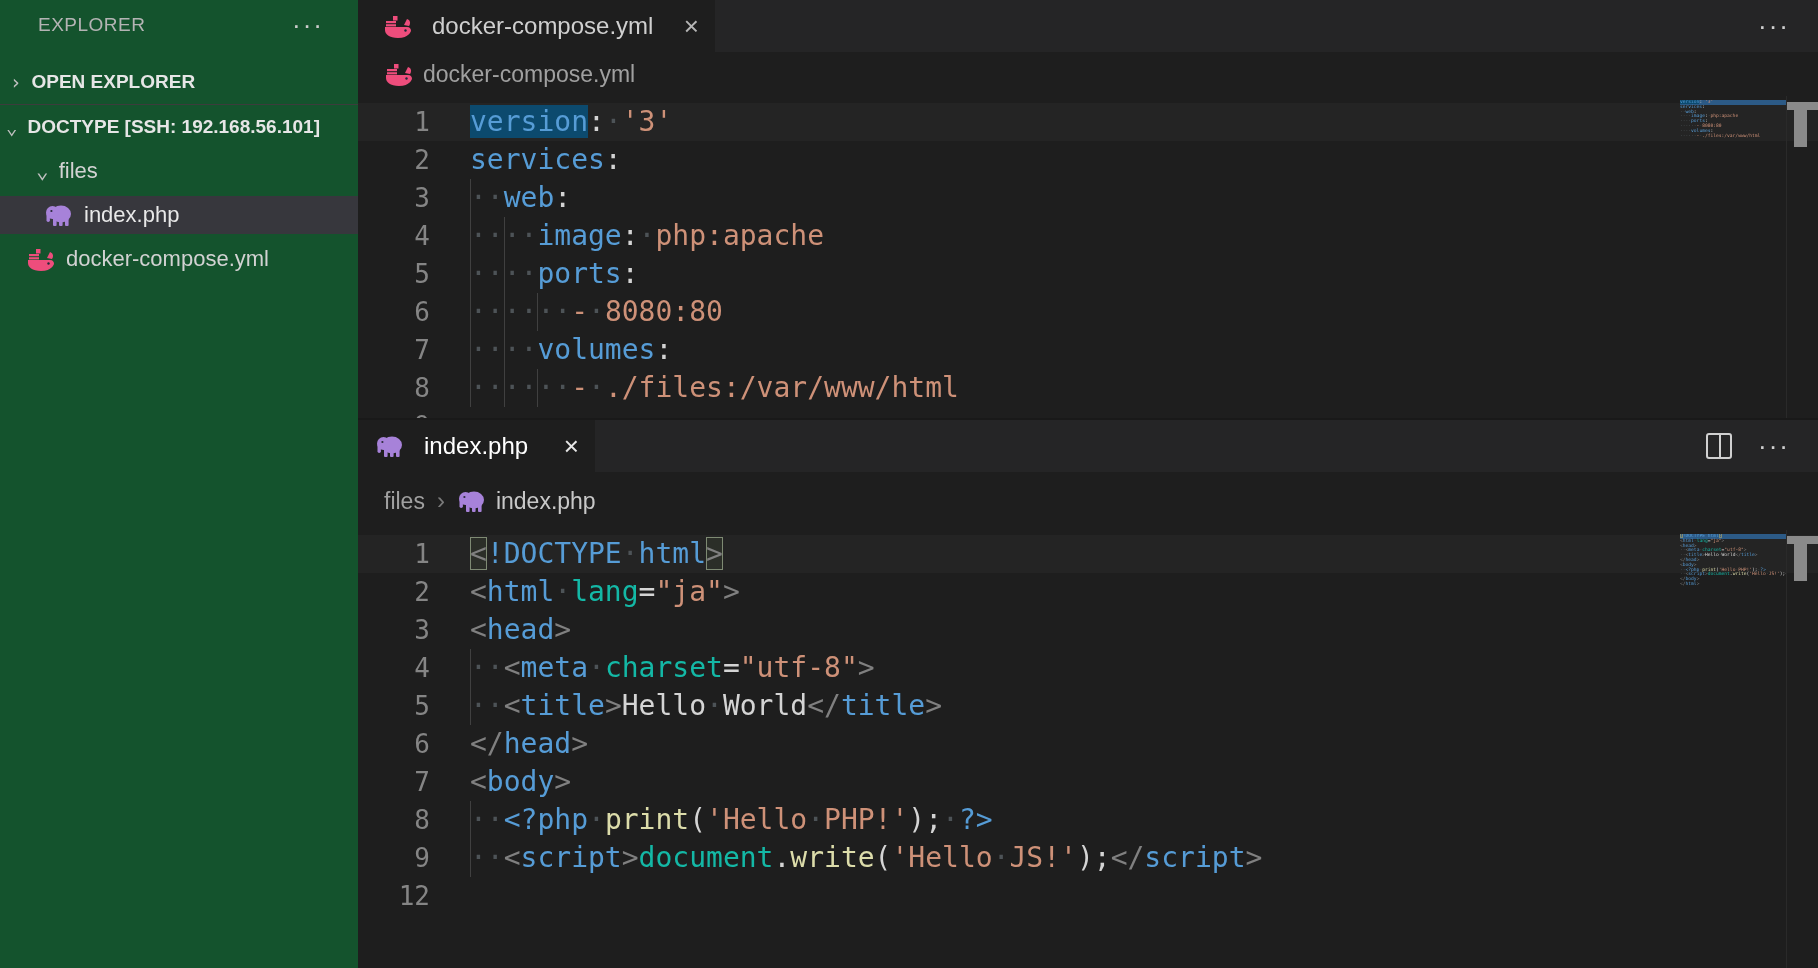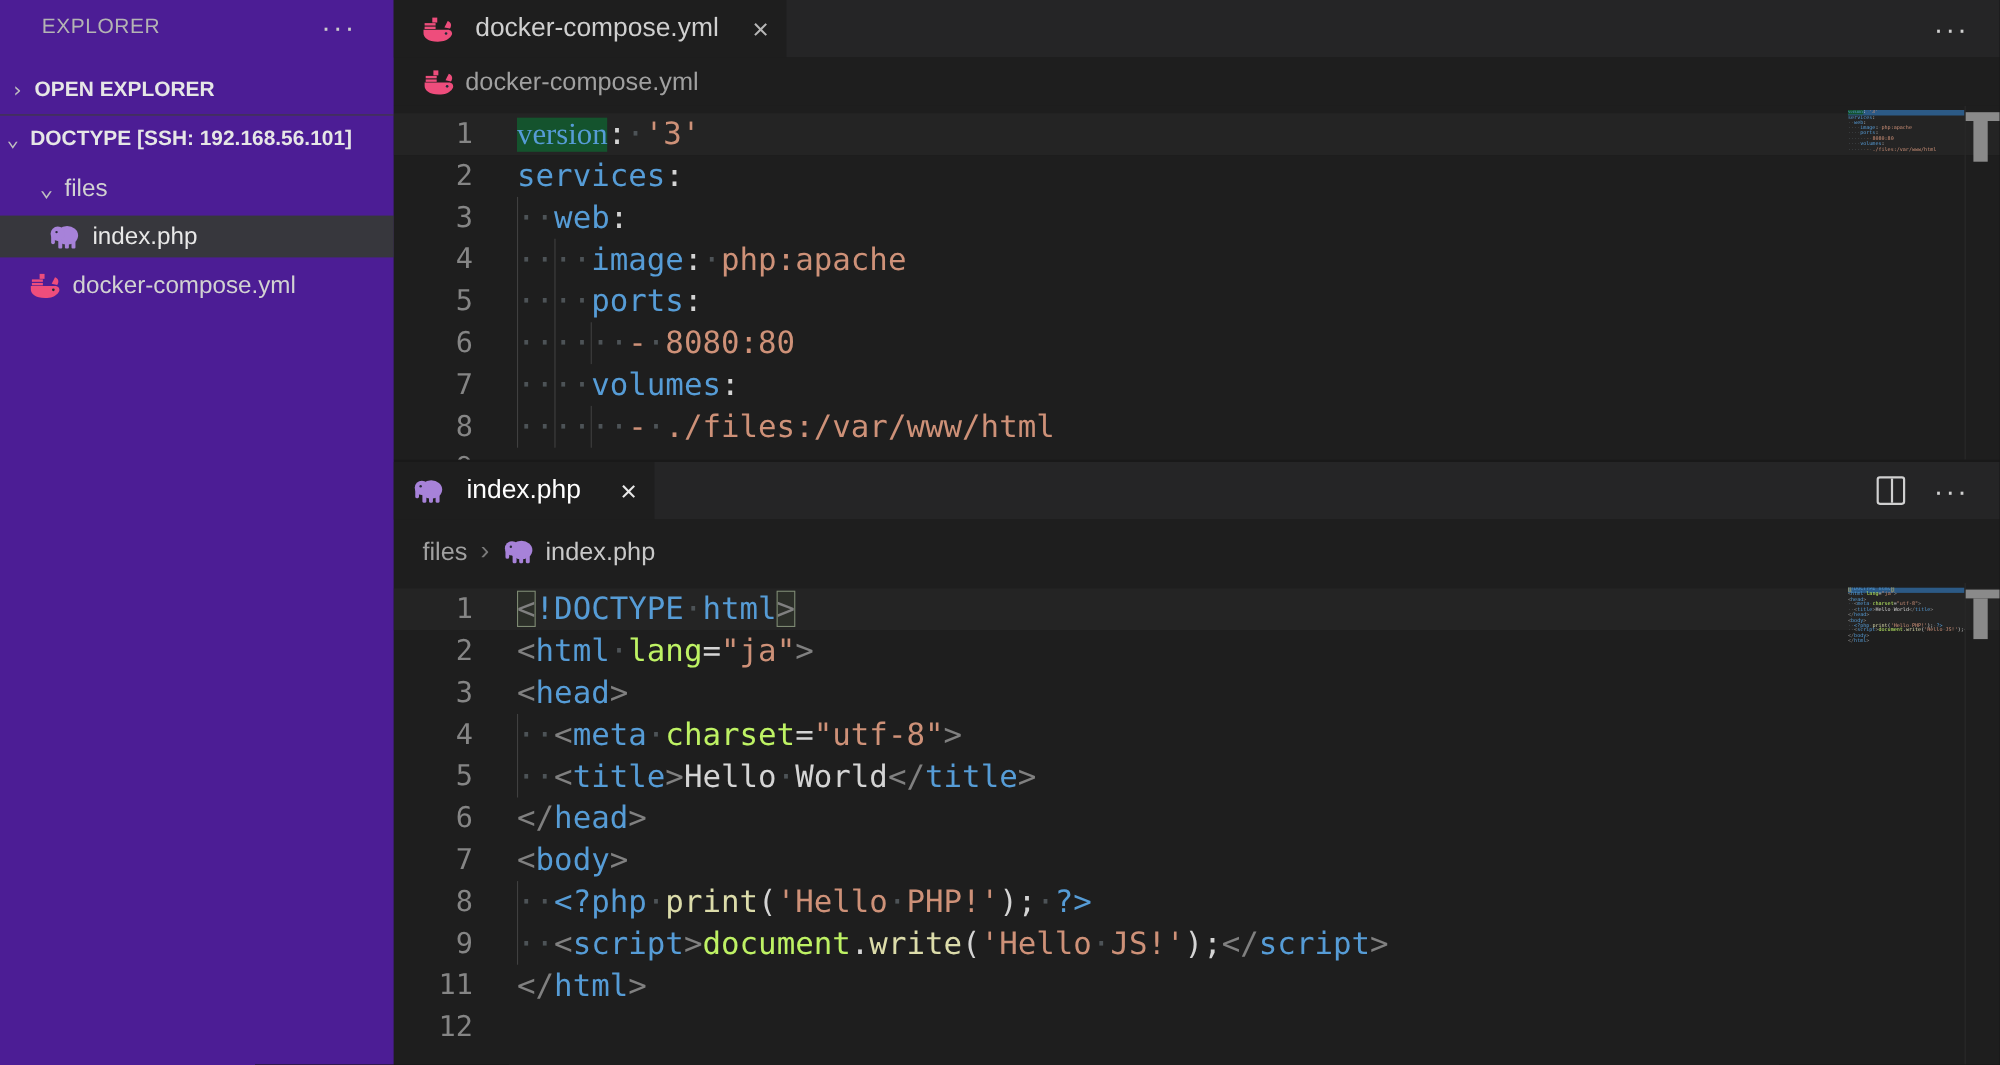--- a/index.html
+++ b/index.html
@@ -3,21 +3,21 @@
 <meta charset="utf-8">
 <style>
   * { margin:0; padding:0; box-sizing:border-box; }
   html,body { background:#111; }
   #screen {
     position:relative; width:1818px; height:968px; overflow:hidden;
     background:#1e1e1e; font-family:"Liberation Sans", sans-serif;
     color:#cccccc; cursor:default;
   }
   
-  #sidebar { position:absolute; left:0; top:0; width:358px; height:968px; background:#4c1d95; }
+  #sidebar { position:absolute; left:0; top:0; width:358px; height:968px; background:#14532d; }
   .sb-title-row { position:absolute; left:0; top:0; width:100%; height:50px; }
   .sb-title { position:absolute; left:38px; top:14px; font-size:19px; color:#b4b4b4; letter-spacing:.5px; }
   .sb-more { position:absolute; right:34px; top:10px; font-size:26px; color:#cccccc; letter-spacing:2px; }
   .sb-row { position:absolute; left:0; width:100%; display:flex; align-items:center; }
   .sb-section { font-weight:bold; color:#e6e6e6; font-size:19px; }
   .chev { display:inline-block; color:#c0c0c0; font-family:"DejaVu Sans Mono", monospace; font-size:19px; }
   .row-open-editors { top:66px; height:32px; }
   .row-open-editors .chev { margin:0 10px 0 10px; }
   .row-sample { top:104px; height:44px; border-top:1px solid #3c3c3c; }
   .row-sample .chev { margin:0 10px 0 6px; }
@@ -56,28 +56,28 @@
   
   .code-area { position:absolute; left:0; right:0; bottom:0; background:#1e1e1e; overflow:hidden; }
   #group-top .code-area { top:96px; }
   #group-bottom .code-area { top:110px; }
   .rows { position:absolute; left:0; top:0; right:0; }
   .code-row { display:flex; height:38px; align-items:center; }
   .code-row.current { background:#242424; }
   .gutter-num { width:72px; text-align:right; font-family:"DejaVu Sans Mono", monospace; font-size:26px; color:#858585; flex:none; }
   .code-text { flex:1; padding-left:40px; font-family:"DejaVu Sans Mono", monospace; font-size:28px; white-space:pre; line-height:38px; }
   .tk-key, .tk-tag { color:#569cd6; }
-  .tk-attr, .tk-obj { color:#bef264; }
+  .tk-attr, .tk-obj { color:#14b8a6; }
   .tk-str { color:#ce9178; }
   .tk-fn  { color:#dcdcaa; }
   .tk-pun { color:#808080; }
   .tk-op  { color:#d4d4d4; }
   .tk-txt { color:#d4d4d4; }
   .tk-ws  { color:#4d5357; }
-  .tk-whl { background:#14532d;font-family:Liberation Serif, serif; }
+  .tk-whl { background:#0c4a6e; }
   .tk-brk { outline:1px solid #7e8a73; outline-offset:-1px; background:rgba(90,110,70,.15); }
   .guide { position:absolute; width:1px; background:#404040; }
   
   .minimap { position:absolute; right:32px; width:106px; top:4px; height:70px; overflow:hidden; }
   .mini-band { position:absolute; left:0; top:0; width:100%; height:5px; background:#2c5a86; }
   .mini-code { position:relative; font-family:"DejaVu Sans Mono", monospace; font-size:4.6px; line-height:4.8px; white-space:pre; }
   .ruler { position:absolute; right:0; top:0; width:32px; bottom:0; border-left:1px solid #2a2a2a; }
   .ruler-strip { position:absolute; left:0; top:6px; width:32px; height:8px; background:#8a8a8a; }
   .ruler-thumb { position:absolute; left:7px; top:14px; width:13px; height:37px; background:#8a8a8a; }
 </style>
@@ -305,24 +305,20 @@
             </div>
             <div class="code-row">
               <div class="gutter-num">8</div>
               <div class="code-text"><span class="tk-ws">··</span><span class="tk-tag">&lt;?php</span><span class="tk-ws">·</span><span class="tk-fn">print</span><span class="tk-op">(</span><span class="tk-str">'Hello</span><span class="tk-ws">·</span><span class="tk-str">PHP!'</span><span class="tk-op">);</span><span class="tk-ws">·</span><span class="tk-tag">?&gt;</span></div>
             </div>
             <div class="code-row">
               <div class="gutter-num">9</div>
               <div class="code-text"><span class="tk-ws">··</span><span class="tk-pun">&lt;</span><span class="tk-tag">script</span><span class="tk-pun">&gt;</span><span class="tk-obj">document</span><span class="tk-op">.</span><span class="tk-fn">write</span><span class="tk-op">(</span><span class="tk-str">'Hello</span><span class="tk-ws">·</span><span class="tk-str">JS!'</span><span class="tk-op">);</span><span class="tk-pun">&lt;/</span><span class="tk-tag">script</span><span class="tk-pun">&gt;</span></div>
             </div>
             <div class="code-row">
-              <div class="gutter-num">11</div>
-              <div class="code-text"><span class="tk-pun">&lt;/</span><span class="tk-tag">html</span><span class="tk-pun">&gt;</span></div>
-            </div>
-            <div class="code-row">
               <div class="gutter-num">12</div>
               <div class="code-text"></div>
             </div>
           </div>
         <div class="minimap">
           <div class="mini-band"></div>
           <div class="mini-code"><div><span class="tk-brk tk-pun">&lt;</span><span class="tk-tag">!DOCTYPE</span><span class="tk-ws">·</span><span class="tk-tag">html</span><span class="tk-brk tk-pun">&gt;</span></div><div><span class="tk-pun">&lt;</span><span class="tk-tag">html</span><span class="tk-ws">·</span><span class="tk-attr">lang</span><span class="tk-op">=</span><span class="tk-str">"ja"</span><span class="tk-pun">&gt;</span></div><div><span class="tk-pun">&lt;</span><span class="tk-tag">head</span><span class="tk-pun">&gt;</span></div><div><span class="tk-ws">··</span><span class="tk-pun">&lt;</span><span class="tk-tag">meta</span><span class="tk-ws">·</span><span class="tk-attr">charset</span><span class="tk-op">=</span><span class="tk-str">"utf-8"</span><span class="tk-pun">&gt;</span></div><div><span class="tk-ws">··</span><span class="tk-pun">&lt;</span><span class="tk-tag">title</span><span class="tk-pun">&gt;</span><span class="tk-txt">Hello</span><span class="tk-ws">·</span><span class="tk-txt">World</span><span class="tk-pun">&lt;/</span><span class="tk-tag">title</span><span class="tk-pun">&gt;</span></div><div><span class="tk-pun">&lt;/</span><span class="tk-tag">head</span><span class="tk-pun">&gt;</span></div><div><span class="tk-pun">&lt;</span><span class="tk-tag">body</span><span class="tk-pun">&gt;</span></div><div><span class="tk-ws">··</span><span class="tk-tag">&lt;?php</span><span class="tk-ws">·</span><span class="tk-fn">print</span><span class="tk-op">(</span><span class="tk-str">'Hello</span><span class="tk-ws">·</span><span class="tk-str">PHP!'</span><span class="tk-op">);</span><span class="tk-ws">·</span><span class="tk-tag">?&gt;</span></div><div><span class="tk-ws">··</span><span class="tk-pun">&lt;</span><span class="tk-tag">script</span><span class="tk-pun">&gt;</span><span class="tk-obj">document</span><span class="tk-op">.</span><span class="tk-fn">write</span><span class="tk-op">(</span><span class="tk-str">'Hello</span><span class="tk-ws">·</span><span class="tk-str">JS!'</span><span class="tk-op">);</span><span class="tk-pun">&lt;/</span></div><div><span class="tk-pun">&lt;/</span><span class="tk-tag">body</span><span class="tk-pun">&gt;</span></div><div><span class="tk-pun">&lt;/</span><span class="tk-tag">html</span><span class="tk-pun">&gt;</span></div><div>&nbsp;</div></div>
         </div>
         <div class="ruler">
           <div class="ruler-strip"></div>

